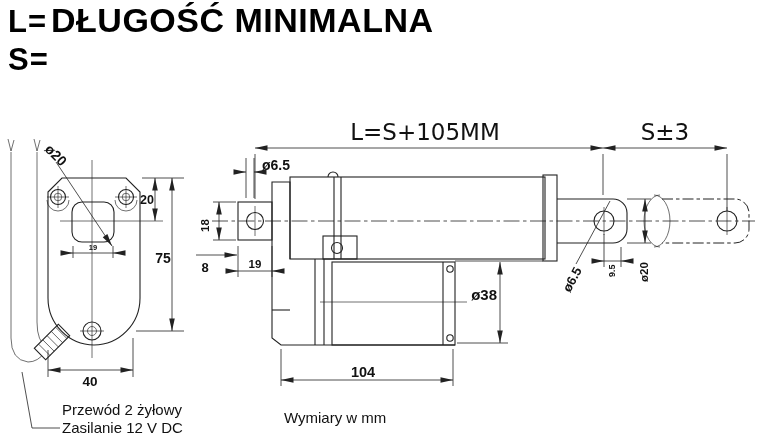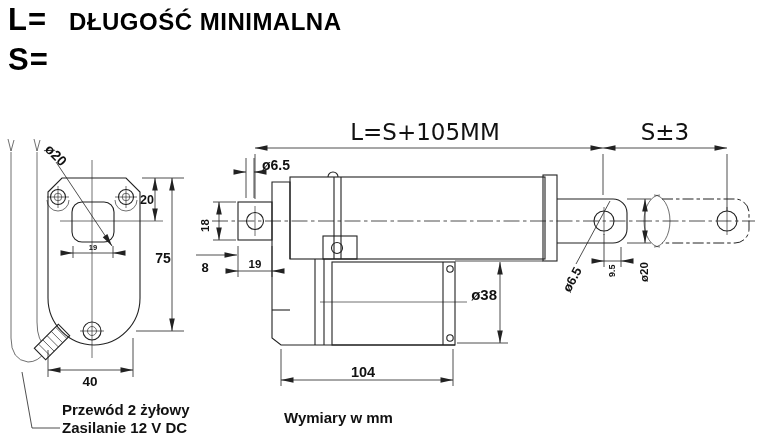--- a/index.html
+++ b/index.html
@@ -1,22 +1,22 @@
 <!DOCTYPE html>
 <html><head>
 <meta charset="utf-8">
 <style>
   html,body{margin:0;padding:0;background:#fff;}
   .stage{position:relative;width:758px;height:446px;background:#fff;overflow:hidden;
          font-family:"Liberation Sans",sans-serif;}
   .legend{position:absolute;left:8px;top:1px;color:#000;}
   .lrow{display:flex;align-items:baseline;}
   .lsym{font-weight:700;font-size:31px;letter-spacing:1px;line-height:38px;}
-  .llbl{font-weight:700;font-size:24px;letter-spacing:.5px;margin-left:22px;line-height:38px;}
-  .note{position:absolute;color:#111;font-weight:700;font-size:15px;line-height:18px;}
+  .llbl{font-weight:700;font-size:34px;letter-spacing:.5px;margin-left:4px;line-height:38px;}
+  .note{position:absolute;color:#111;font-weight:400;font-size:15px;line-height:18px;}
   .note-cable{left:62px;top:401px;}
   .note-units{left:284px;top:409px;}
   svg{position:absolute;left:0;top:0;}
   .ln{stroke:#222;fill:none;stroke-width:1.1;}
   .tn{stroke-width:0.65;}
   .cl{stroke:#222;fill:none;stroke-width:0.8;stroke-dasharray:16 3.5 3.5 3.5;}
   .ph{stroke:#222;fill:none;stroke-width:1;stroke-dasharray:11 3 3.5 3;}
   .dm{stroke:#222;fill:none;stroke-width:0.8;}
   text{fill:#111;font-family:"Liberation Sans",sans-serif;font-weight:700;stroke:none;}
   .df{font-family:"DejaVu Sans",sans-serif;font-weight:400;font-size:23px;}

